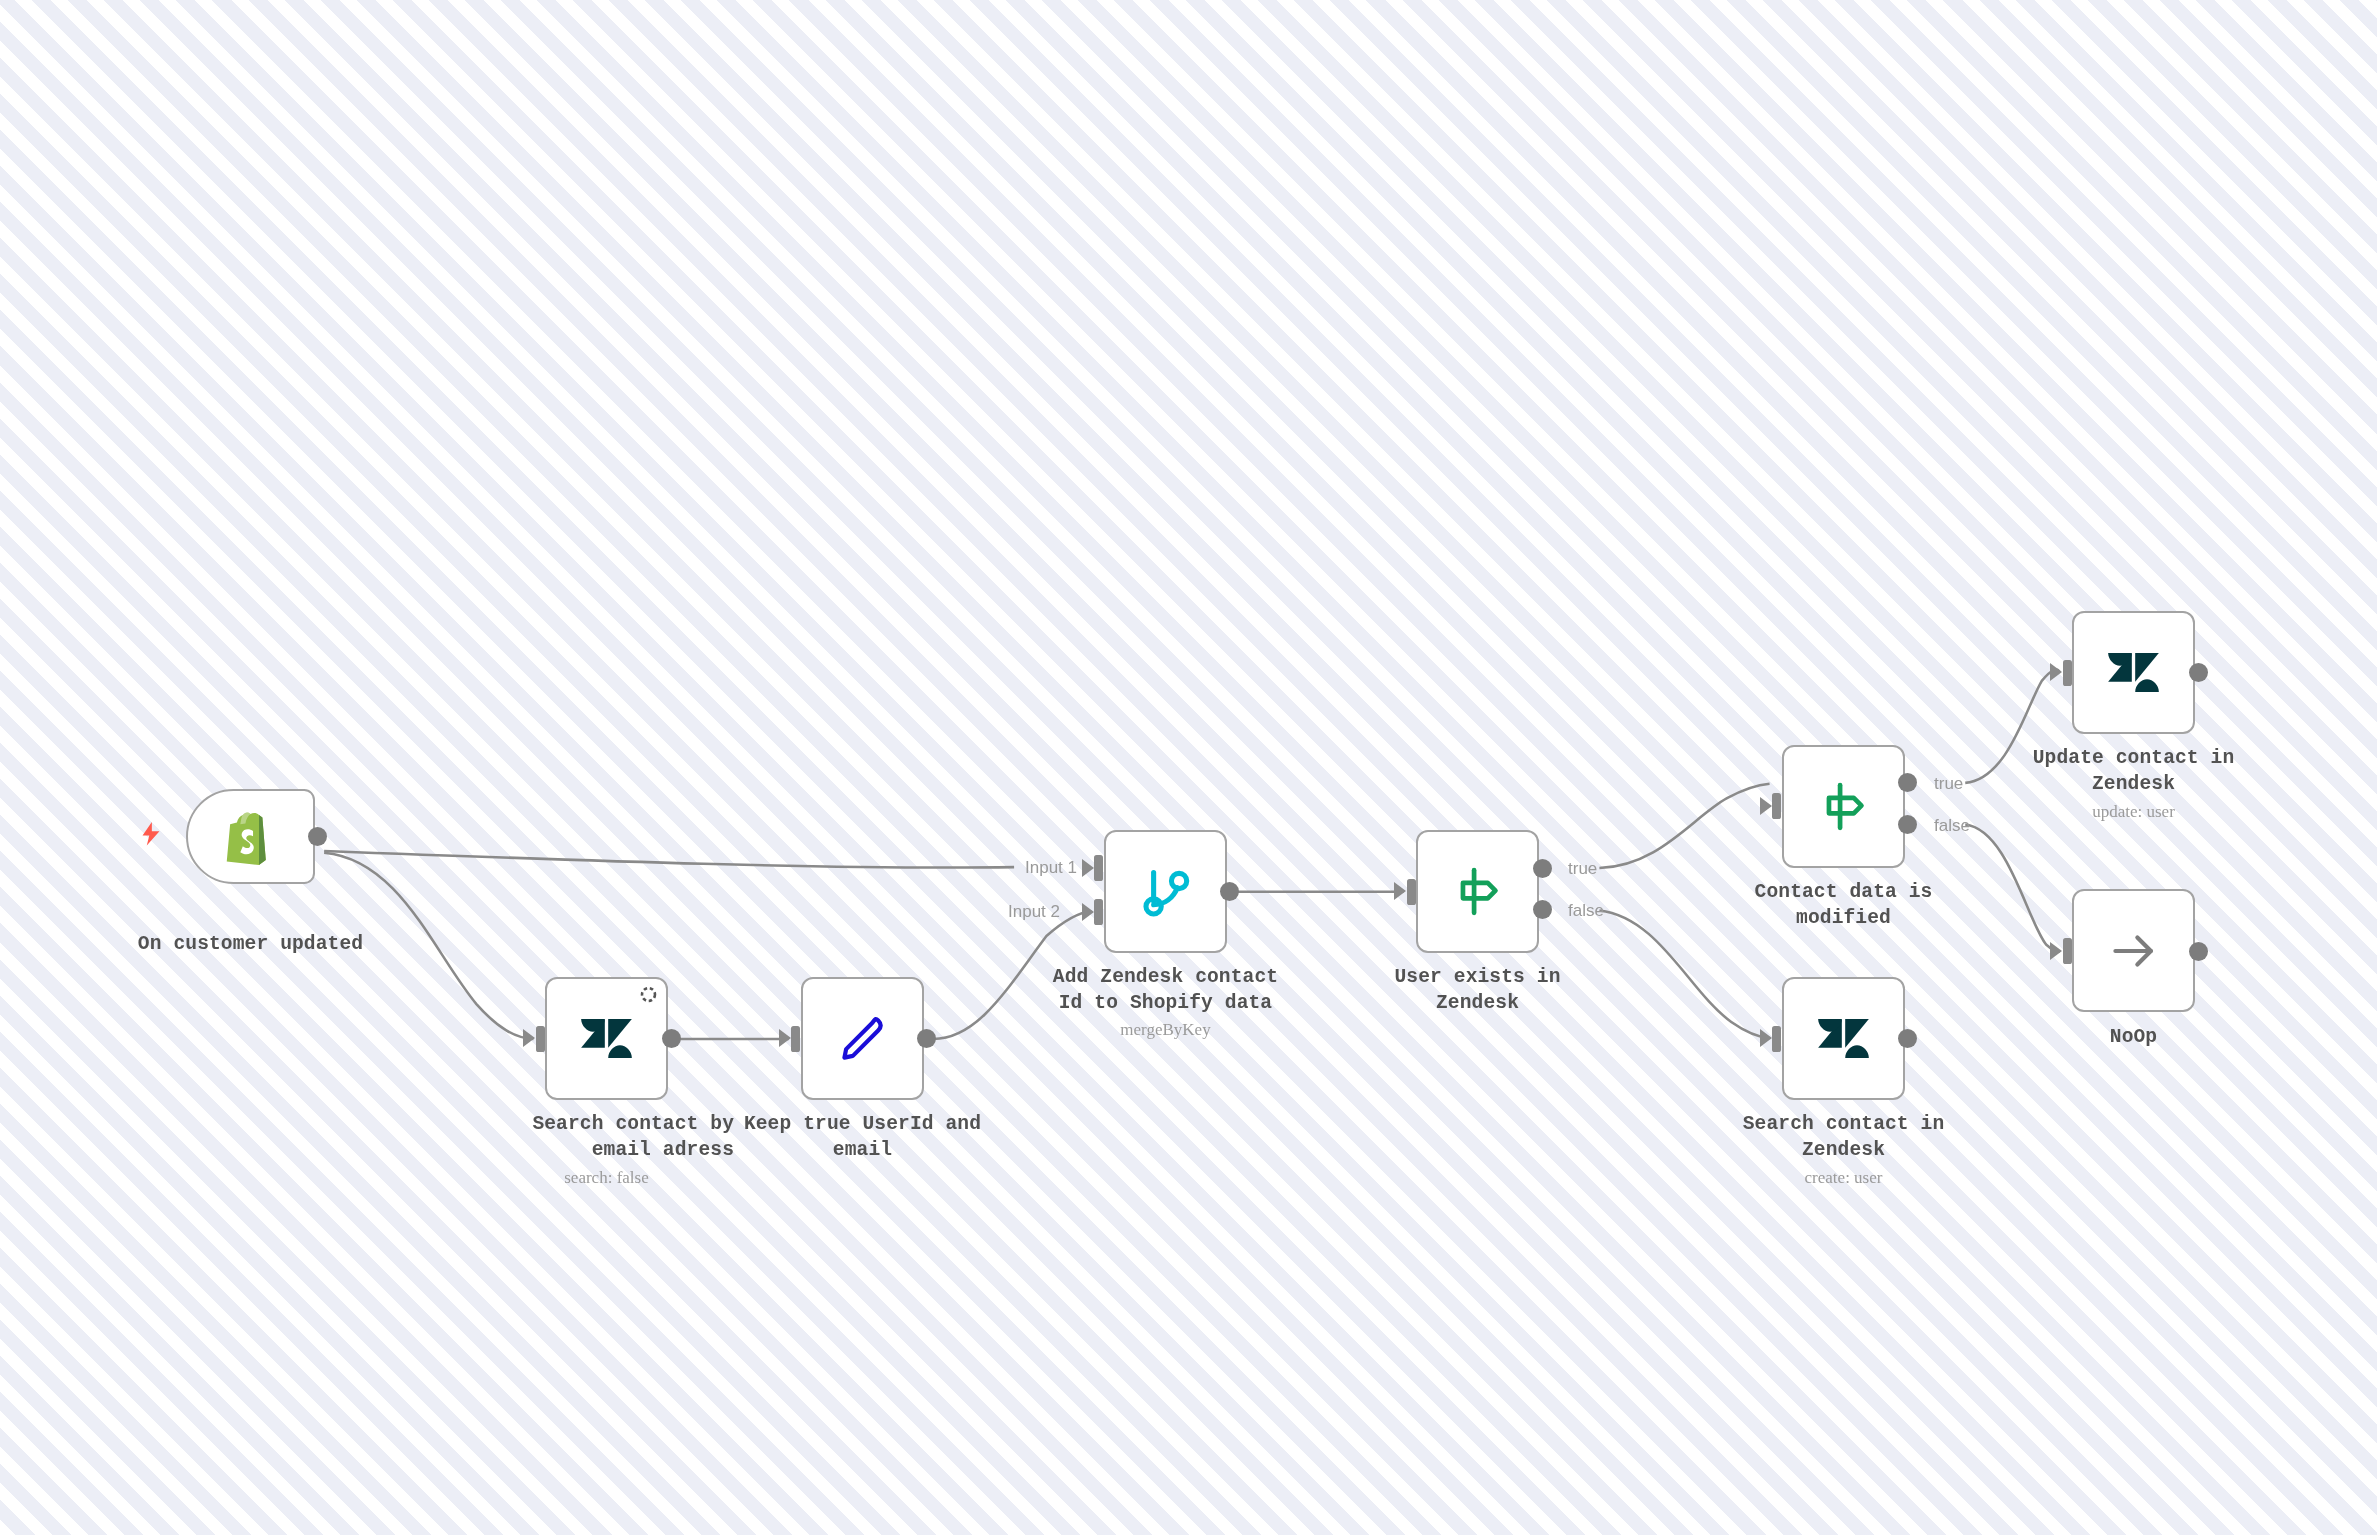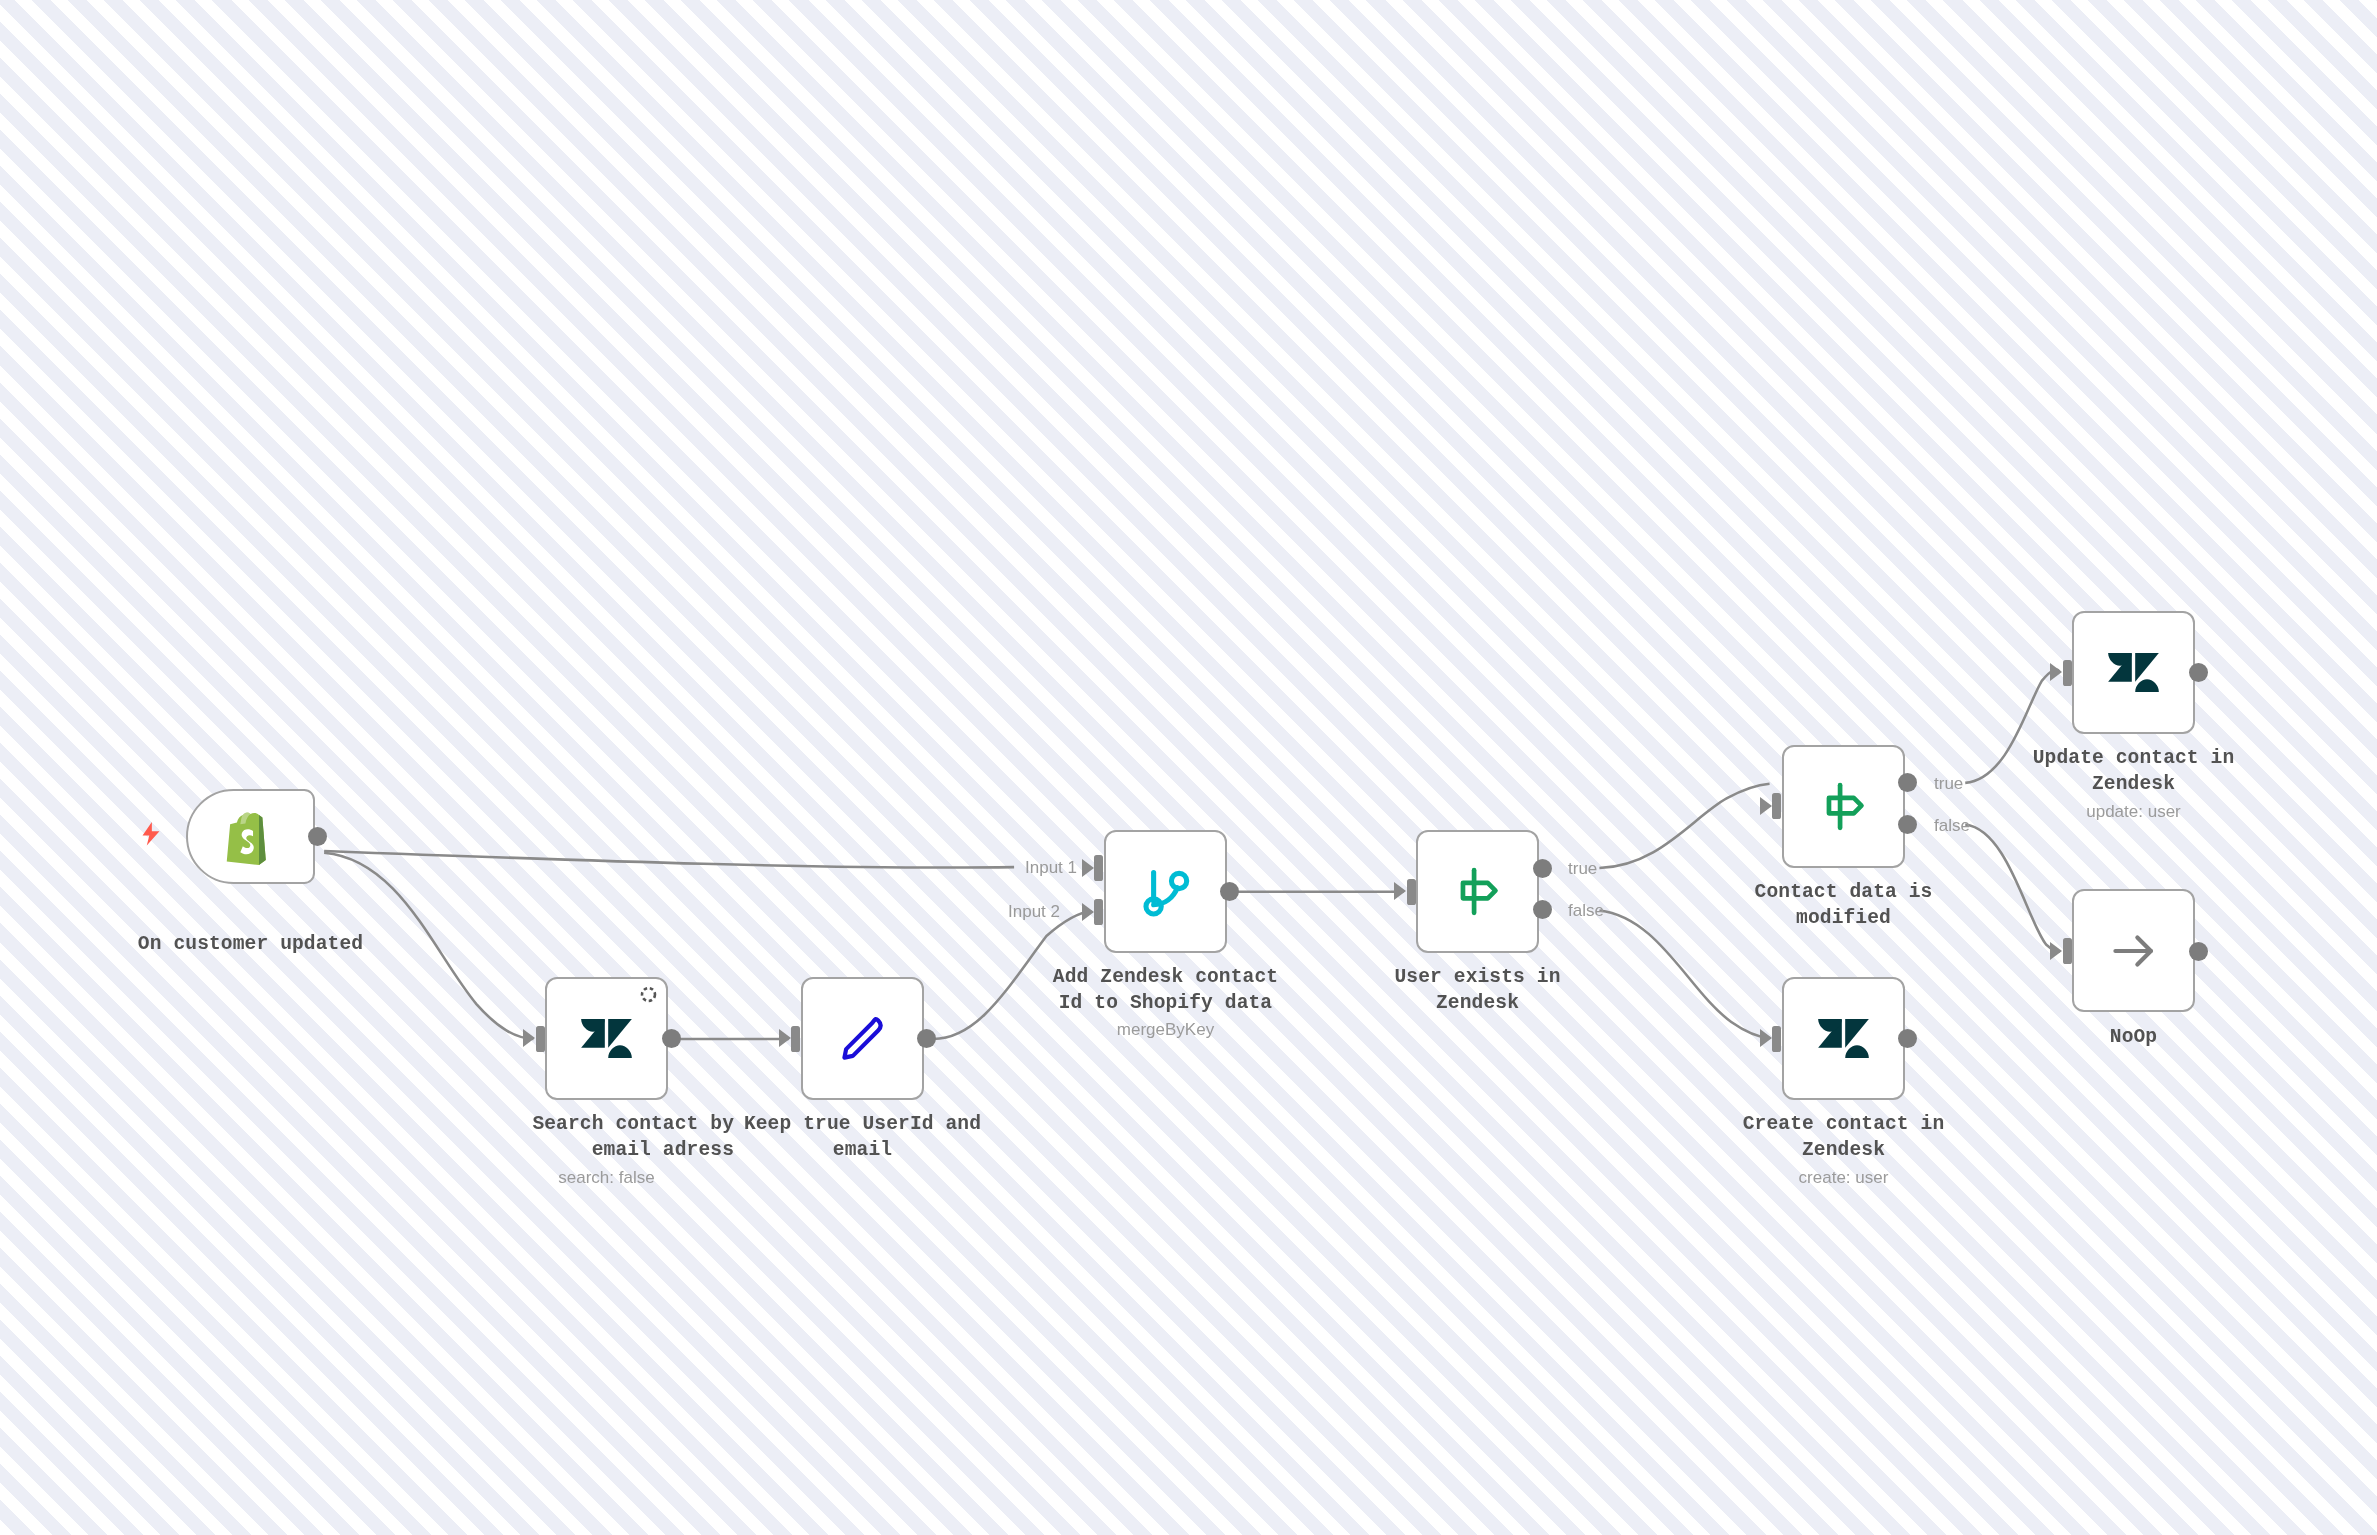--- a/index.html
+++ b/index.html
@@ -111,20 +111,21 @@
     line-height: 25.5px;
     letter-spacing: 0.1px;
     font-family: Liberation Mono, monospace;
   }
   .node-sublabel {
     position: absolute;
     text-align: center;
     color: #9b9b9b;
     font-size: 17px;
     line-height: 22px;
+    font-family: Liberation Serif, serif;
   }
   .port-label {
     position: absolute;
     color: #9a9a9a;
     font-size: 17px;
     line-height: 17px;
     white-space: nowrap;
   }
 
   
@@ -270,21 +271,21 @@
         <path d="M29 6 L29 40 L1 40 Z" fill="#03363d"></path>
         <path d="M1 6 L29 6 C29 14 22 21 15 21 C8 21 1 14 1 6 Z" fill="#03363d"></path>
         <path d="M33 52 L33 18 L61 18 Z" fill="#03363d" transform="translate(0,-12)"></path>
         <path d="M33 52 C33 44 40 37 47 37 C54 37 61 44 61 52 Z" fill="#03363d"></path>
       </svg>
         </div>
       </div>
       <div class="port-in" style="left: 1772px; top: 1026px;"></div>
       <div class="port-in-arrow" style="left: 1760px; top: 1029px;"></div>
       <div class="port-out" style="left: 1898px; top: 1029px;"></div>
-      <div class="node-label" style="width: 255px; left: 1716px; top: 1112px;">Create contact in Zendesk</div>
+      <div class="node-label" style="width: 255px; left: 1716px; top: 1112px;">Search contact in Zendesk</div>
       <div class="node-sublabel" style="width: 255px; left: 1716px; top: 1167px;">create: user</div>
       <div class="node" style="left: 2072px; top: 889px; width: 123px; height: 123px;">
         <div class="node-icon">
           <svg width="54" height="54" viewBox="0 0 64 64">
         <g stroke="#7d7d7d" stroke-width="5" fill="none" stroke-linecap="round" stroke-linejoin="round">
           <path d="M10 32 L52 32"></path>
           <path d="M36 16 L52 32 L36 48"></path>
         </g>
       </svg>
         </div>

